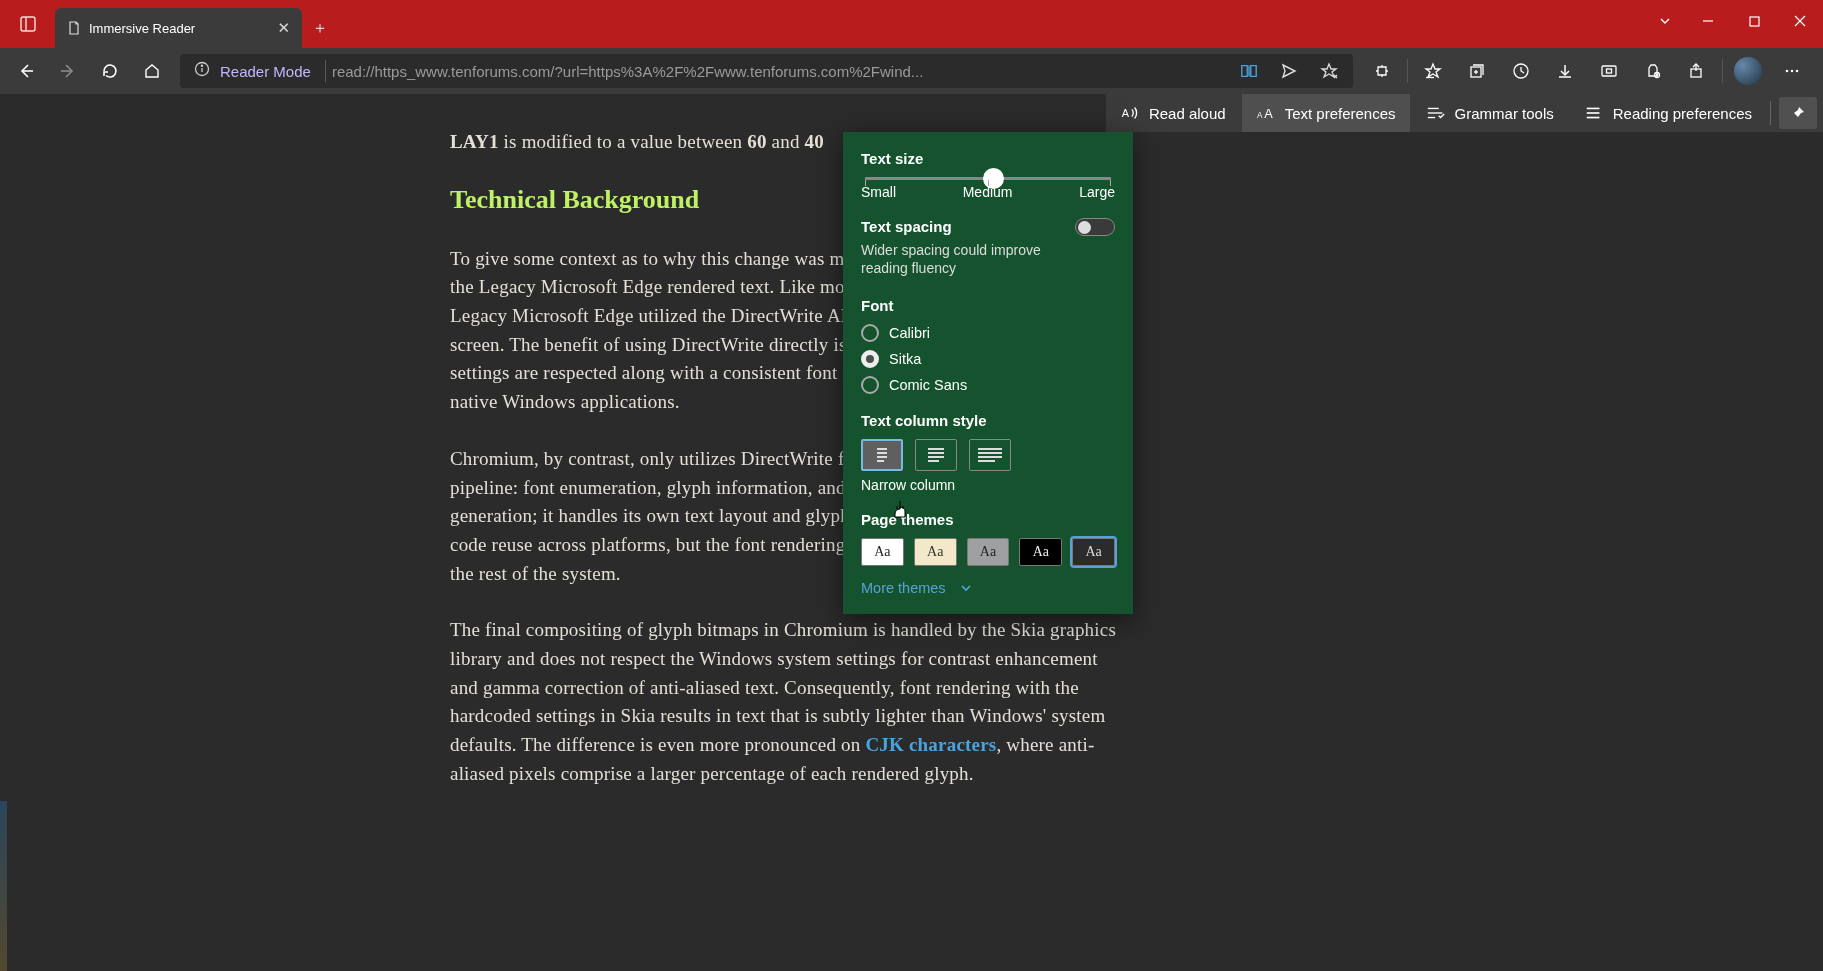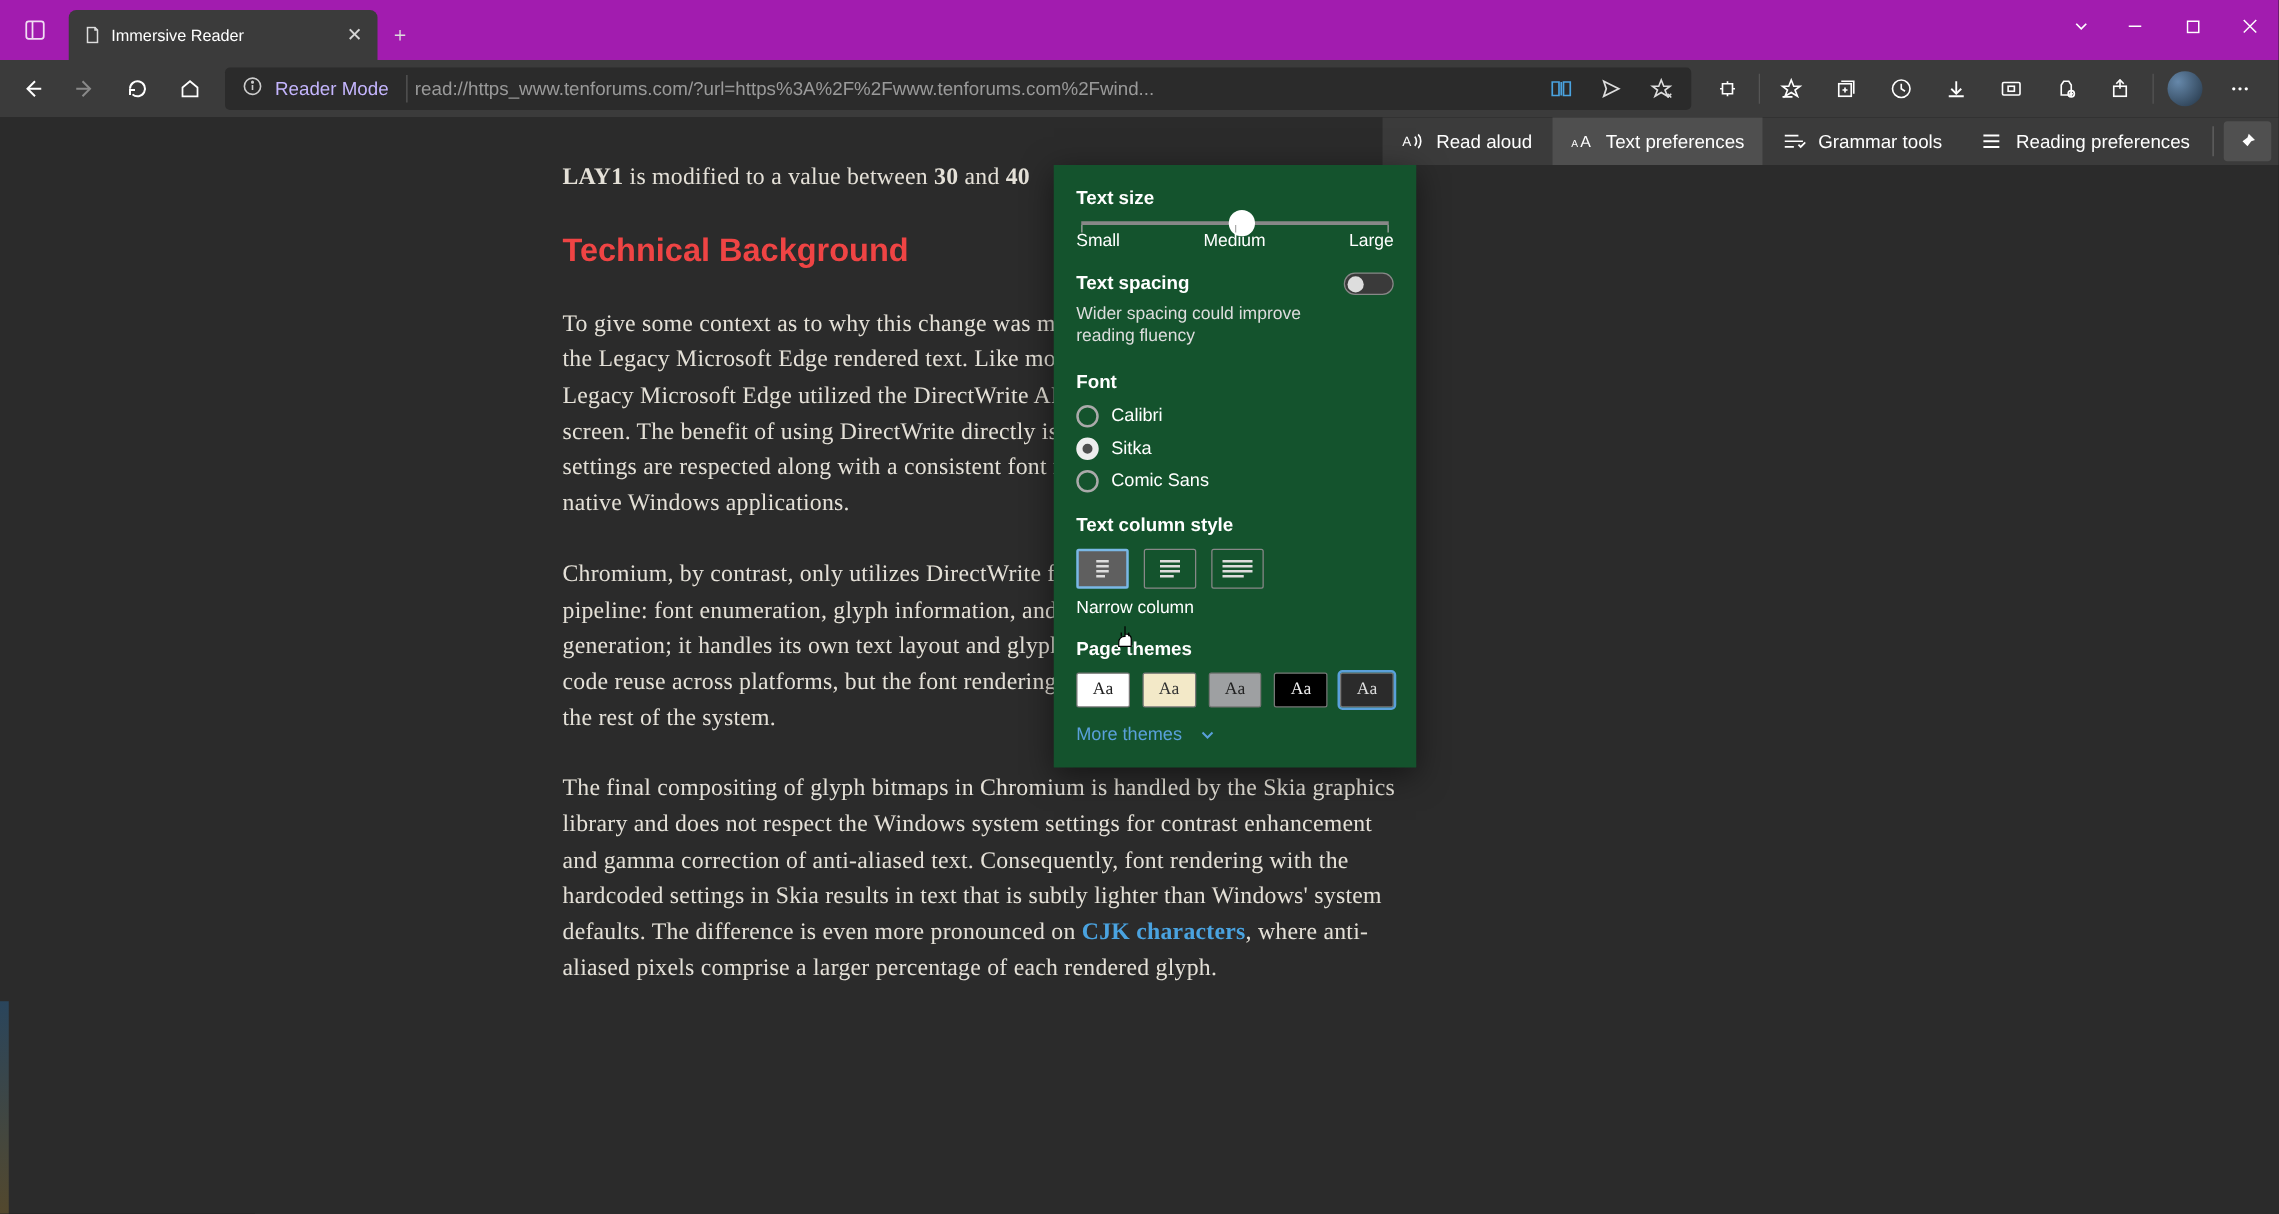--- a/index.html
+++ b/index.html
@@ -7,21 +7,21 @@
       font-family: "Segoe UI", sans-serif;
       background: #1e1e1e;
       color: #fff;
       width: 1823px;
       height: 971px;
       overflow: hidden;
       position: relative;
     }
     .titlebar {
       height: 48px;
-      background: #a21caf;
+      background: #b91c1c;
       display: flex;
       align-items: stretch;
     }
     .tab-spacer-btn {
       width: 55px;
       display: flex; align-items: center; justify-content: center;
     }
     .tab-spacer-btn svg { opacity: 0.85; }
     .tab {
       background: #3b3b3b;
@@ -126,22 +126,22 @@
     .article p {
       font-size: 19px;
       line-height: 1.51;
       margin-bottom: 28px;
       letter-spacing: 0.2px;
     }
     .article h2 {
       font-size: 26px;
       font-weight: bold;
       margin: 18px 0 30px;
-      color: #ef4444;
-      font-family: Liberation Sans, sans-serif;
+      color: #bef264;
+      font-family: Liberation Serif, serif;
     }
     .article .b { font-weight: bold; }
     .article a { color: #4aa3e0; text-decoration: none; font-weight: bold; }
 
     .popup {
       position: absolute;
       left: 843px; top: 132px;
       width: 290px;
       background: #14532d;
       color: #fff;
@@ -384,21 +384,21 @@
           <circle cx="9" cy="9" r="1.3"></circle>
           <circle cx="14" cy="9" r="1.3"></circle>
         </svg>
     </div>
   </div>
 </div>
 
 <div class="content">
   <div class="article">
     <p>
-      <span class="b">LAY1</span><span> is modified to a value between </span><span class="b">30</span><span> and </span><span class="b">40</span>
+      <span class="b">LAY1</span><span> is modified to a value between </span><span class="b">60</span><span> and </span><span class="b">40</span>
     </p>
     <h2>Technical Background</h2>
     <p>To give some context as to why this change was made, one must first understand how the Legacy Microsoft Edge rendered text. Like most native Windows applications, Legacy Microsoft Edge utilized the DirectWrite API directly to render glyphs to the screen. The benefit of using DirectWrite directly is that certain system-wide user settings are respected along with a consistent font rendering pipeline across all other native Windows applications.</p>
     <p>Chromium, by contrast, only utilizes DirectWrite for a subset of its font rendering pipeline: font enumeration, glyph information, and intermediate glyph bitmap generation; it handles its own text layout and glyph bitmap rendering. This enables code reuse across platforms, but the font rendering results are typically different than the rest of the system.</p>
     <p>
       <span>The final compositing of glyph bitmaps in Chromium is handled by the Skia graphics library and does not respect the Windows system settings for contrast enhancement and gamma correction of anti-aliased text. Consequently, font rendering with the hardcoded settings in Skia results in text that is subtly lighter than Windows' system defaults. The difference is even more pronounced on </span><a href="#">CJK characters</a><span>, where anti-aliased pixels comprise a larger percentage of each rendered glyph.</span>
     </p>
   </div>
 </div>
 

